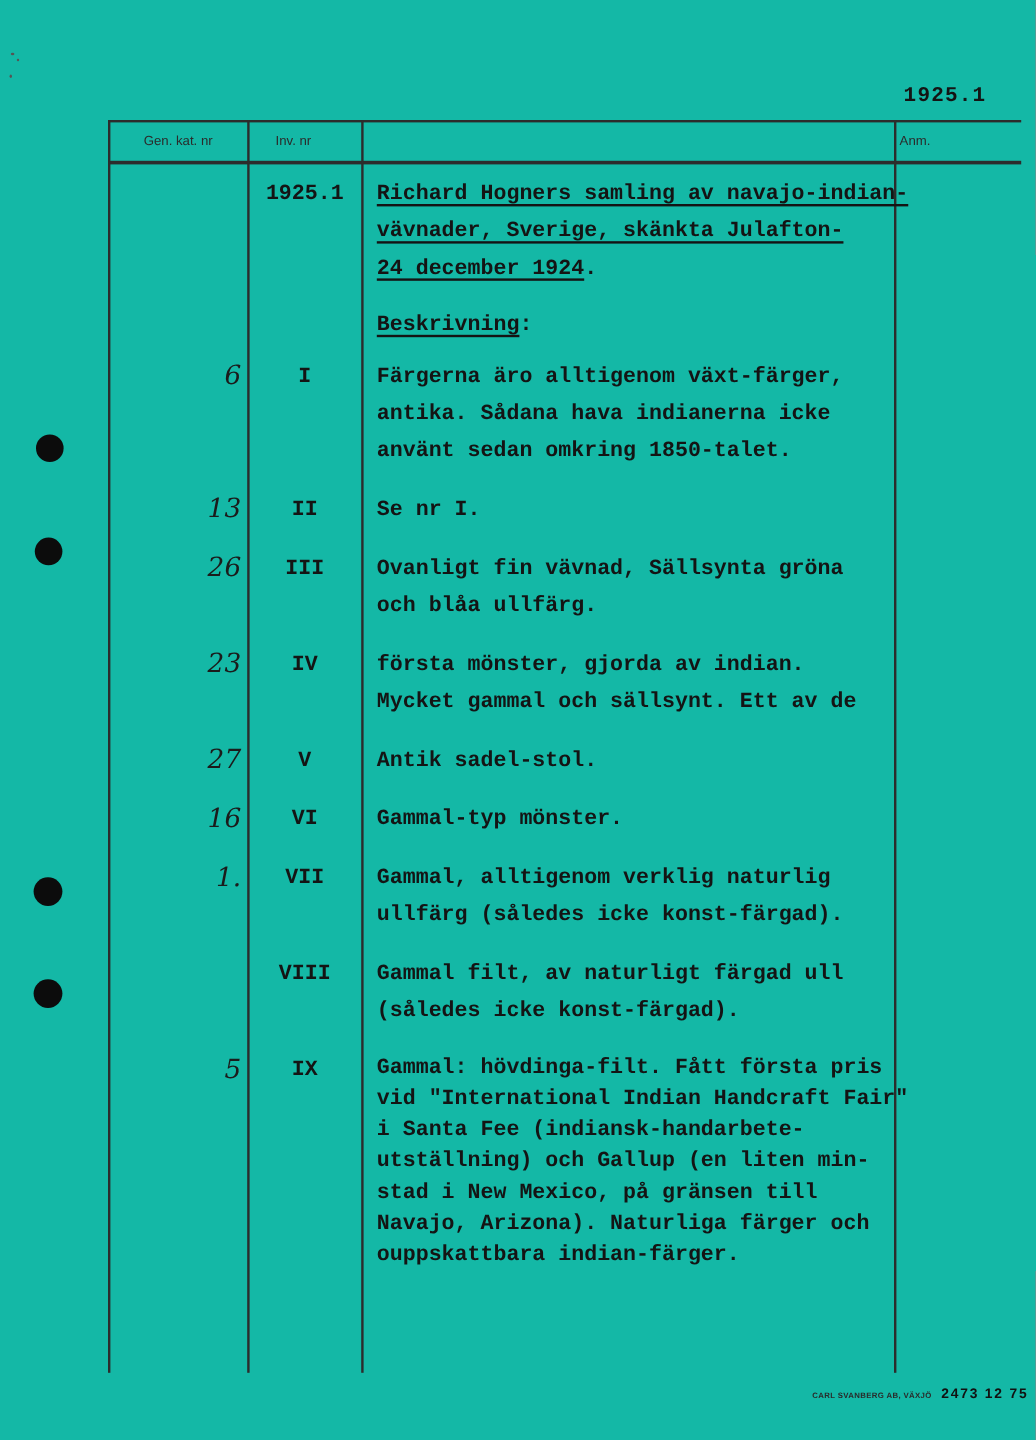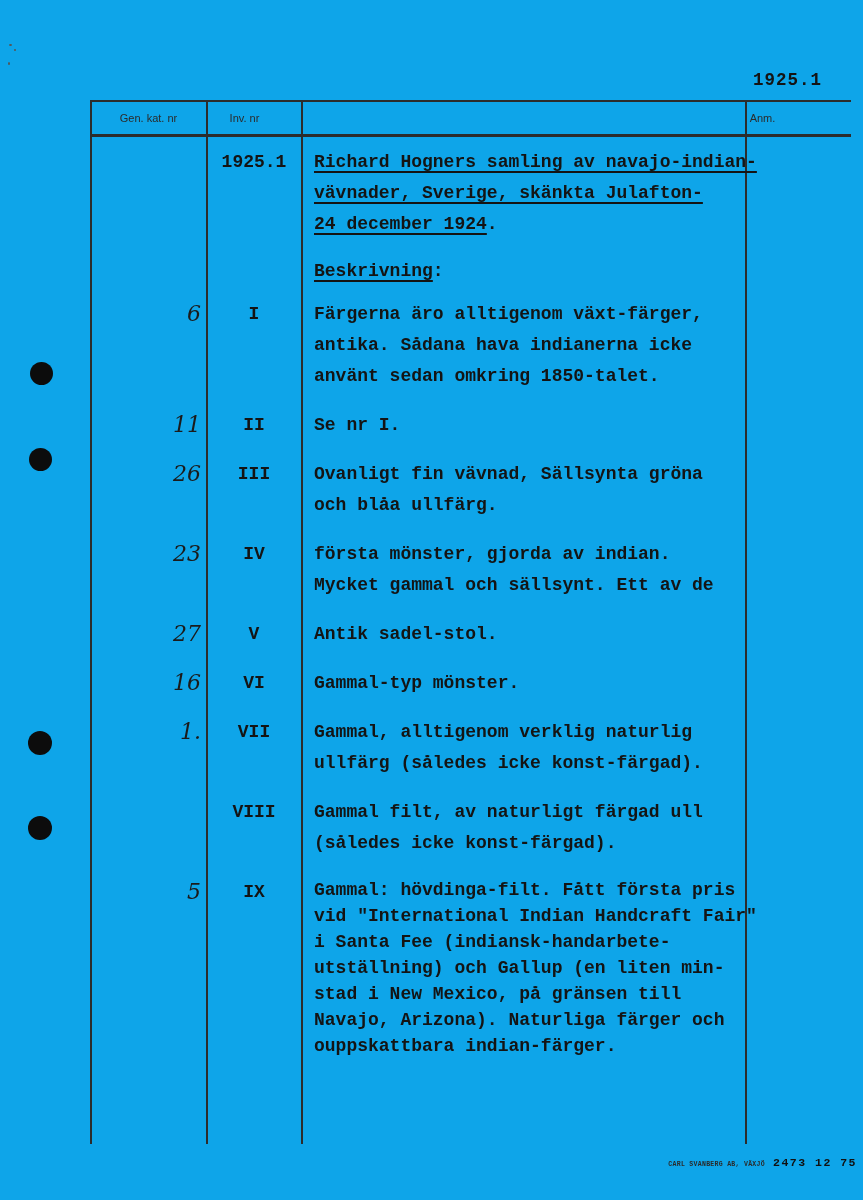--- a/index.html
+++ b/index.html
@@ -1,18 +1,18 @@
 <!DOCTYPE html>
 <html><head>
 <meta charset="utf-8">
 <style>
   html,body { margin:0; padding:0; background:#888; }
   .page {
     position:relative; width:863px; height:1200px; margin:0 auto;
-    background:#0ea5e9; overflow:hidden;
+    background:#14b8a6; overflow:hidden;
     font-family:"Liberation Mono", monospace; color:#141414;
   }
   
   .hole { position:absolute; background:#0c0c0c; border-radius:50%; }
   .hole1 { left:30px; top:362px; width:23px; height:23px; }
   .hole2 { left:29px; top:448px; width:23px; height:23px; }
   .hole3 { left:28px; top:731px; width:24px; height:24px; }
   .hole4 { left:28px; top:816px; width:24px; height:24px; }
   .speck { position:absolute; background:#555; border-radius:50%; }
   .s1 { left:9px;  top:44px; width:3px; height:2px; }
@@ -29,21 +29,21 @@
     position:absolute; top:101px; height:34px; line-height:34px;
     font-family:"Liberation Sans", sans-serif; font-size:11px;
     color:#2b2b2b; text-align:center;
   }
   .hdr-gen { left:90px;  width:117px; }
   .hdr-inv { left:207px; width:75px;  }
   .hdr-anm { left:710px; width:105px; }
   
   .pageno { position:absolute; left:753px; top:70px; font-size:17.5px; font-weight:700; letter-spacing:1px; }
   .footer { position:absolute; top:1156px; right:6px; display:flex; align-items:baseline; gap:8px;
-            font-family:Liberation Mono, monospace; }
+            font-family:Liberation Sans, sans-serif; }
   .printer { font-size:6.5px; font-weight:700; letter-spacing:0.3px; color:#2a2a2a; }
   .code    { font-size:11.5px; font-weight:700; letter-spacing:1.5px; color:#111; }
   
   .content { position:absolute; left:90px; top:147px; width:762px;
              font-size:18px; font-weight:700; }
   .entry-row { display:grid; grid-template-columns:116px 96px auto; margin-bottom:18px; }
   .title-entry { margin-bottom:16px; }
   .section-entry { margin-bottom:12px; }
   .gen-cell {
     text-align:right; padding-right:5px;
@@ -108,21 +108,21 @@
     <div class="gen-cell">6</div>
     <div class="inv-cell">I</div>
     <div class="main-cell">
             <div class="tline">Färgerna äro alltigenom växt-färger,</div>
             <div class="tline">antika. Sådana hava indianerna icke</div>
             <div class="tline">använt sedan omkring 1850-talet.</div>
           </div>
   </div>
 
   <div class="entry-row">
-    <div class="gen-cell">11</div>
+    <div class="gen-cell">13</div>
     <div class="inv-cell">II</div>
     <div class="main-cell">
             <div class="tline">Se nr I.</div>
           </div>
   </div>
 
   <div class="entry-row">
     <div class="gen-cell">26</div>
     <div class="inv-cell">III</div>
     <div class="main-cell">

